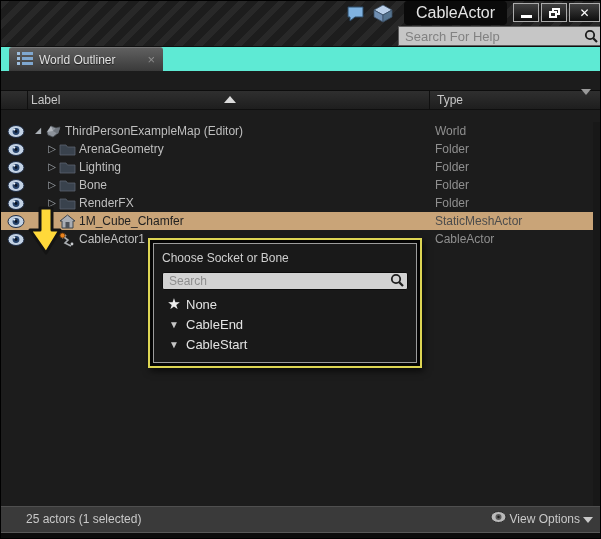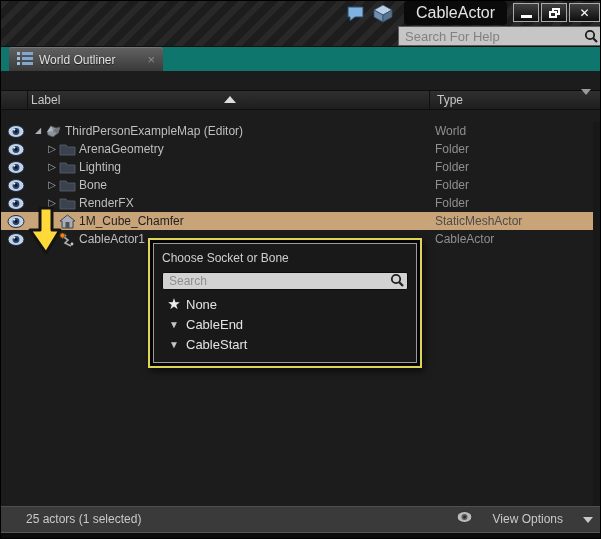--- a/index.html
+++ b/index.html
@@ -36,21 +36,21 @@
   .restore-glyph .r2 { position: absolute; left: 0; bottom: 0; width: 8px; height: 7px; border: 2px solid #fff; background: #2a2a2a; }
   .help-box { position: absolute; left: 378px; top: 25px; width: 223px; height: 20px; padding-left: 19px; }
   .help-box input {
     width: 100%; height: 100%; background: #c6c6c6; border: 1px solid #5c5c5c;
     font-size: 13px; color: #444; padding: 0 24px 0 6px;
     font-family: "Liberation Sans", "DejaVu Sans", sans-serif;
   }
   .help-box input::placeholder { color: #828282; }
   .mag { position: absolute; }
   
-  .tabrow { position: absolute; top: 46px; left: 0; width: 601px; height: 24px; background: #0f766e; }
+  .tabrow { position: absolute; top: 46px; left: 0; width: 601px; height: 24px; background: #5eead4; }
   .panel-tab {
     position: absolute; left: 8px; top: 0; width: 154px; height: 24px;
     background: linear-gradient(#606060, #3a3a3a);
     border-radius: 3px 3px 0 0; border-top: 1px solid #767676;
     display: flex; align-items: center; padding: 0 8px;
     color: #e2e2e2; font-size: 12px;
   }
   .tab-label { margin-left: 6px; text-shadow: 0 1px 1px #1a1a1a; }
   .tab-close { margin-left: auto; color: #8d8d8d; font-size: 13px; }
   
@@ -113,21 +113,21 @@
   .pi-icon { width: 24px; text-align: center; }
   .pi-icon.star-icon { font-size: 15px; color: #ececec; }
   .pi-icon.socket-icon { font-size: 10px; color: #c6c6c6; }
   
   .statusbar {
     position: absolute; top: 505px; left: 0; width: 601px; height: 26px;
     background: #3a3a3a; border-top: 1px solid #4f4f4f;
     color: #c9c9c9; font-size: 12px;
   }
   .status-left { position: absolute; left: 25px; top: 5px; }
-  .view-options { position: absolute; right: 9px; top: 4px; display: flex; align-items: center; gap: 20px; cursor: default; }
+  .view-options { position: absolute; right: 9px; top: 4px; display: flex; align-items: center; gap: 3px; cursor: default; }
   .vo-caret { width: 0; height: 0; border-left: 5px solid transparent; border-right: 5px solid transparent; border-top: 6px solid #c9c9c9; margin-top: 2px; }
   .bottomstrip { position: absolute; top: 531px; left: 0; width: 601px; height: 8px; background: #0c0c0c; border-top: 1px solid #595959; }
 </style>
 </head>
 <body>
 
 <div class="window">
 
   <div class="titlebar">
     <span class="tb-icon" style="left:345px;"><svg width="20" height="18" viewBox="0 0 20 18">

